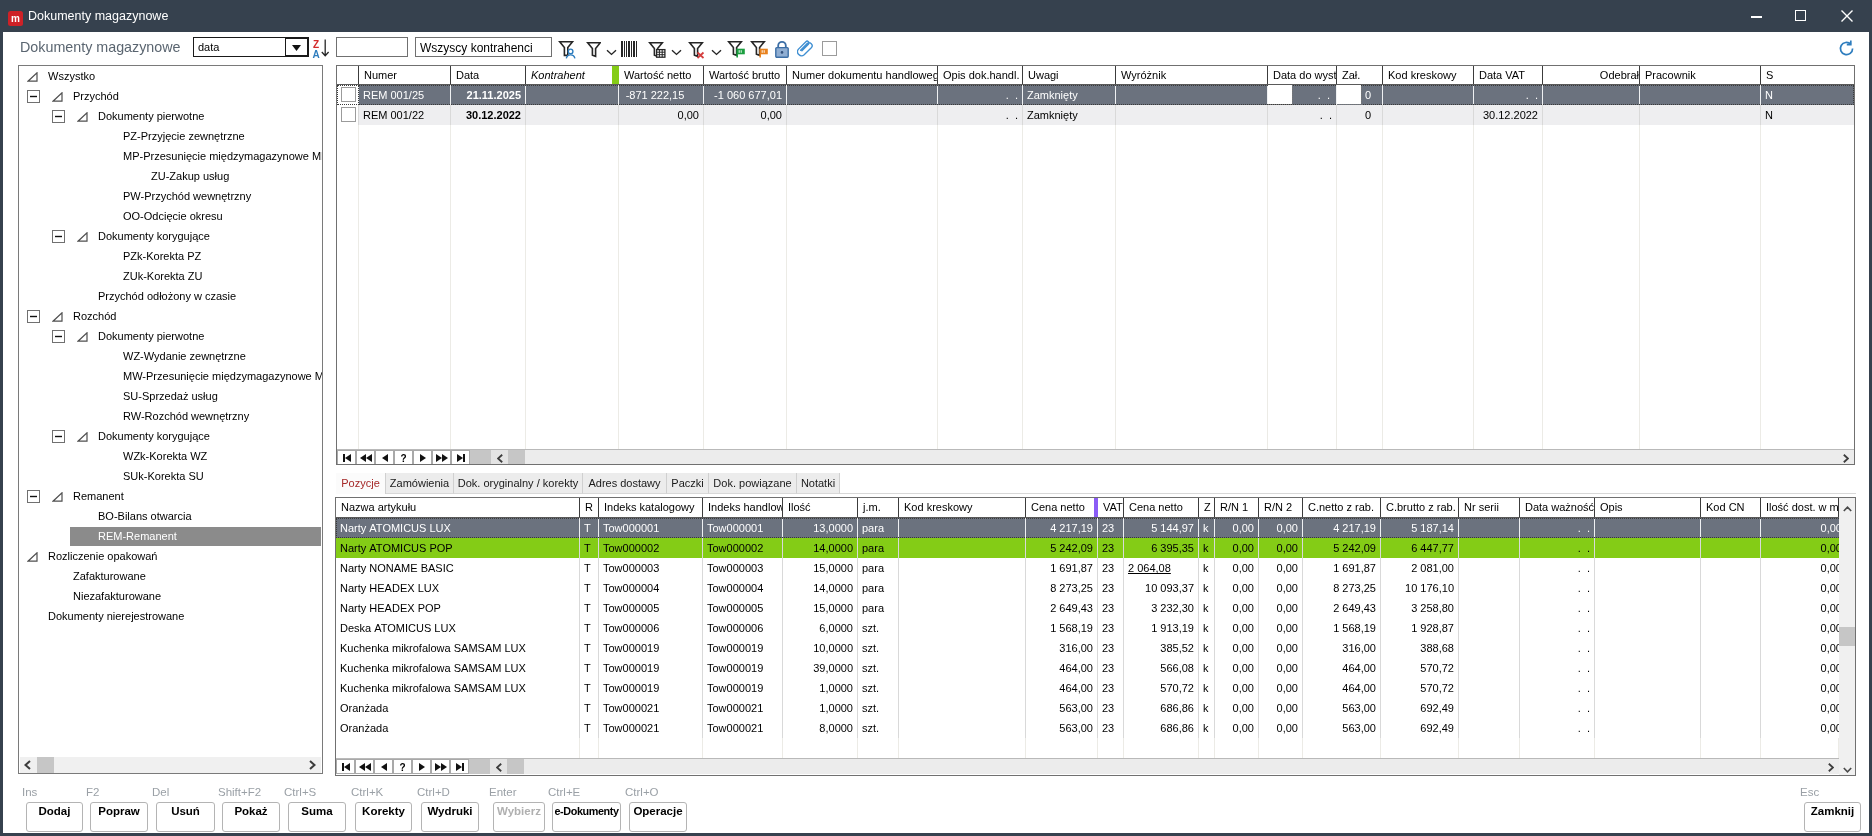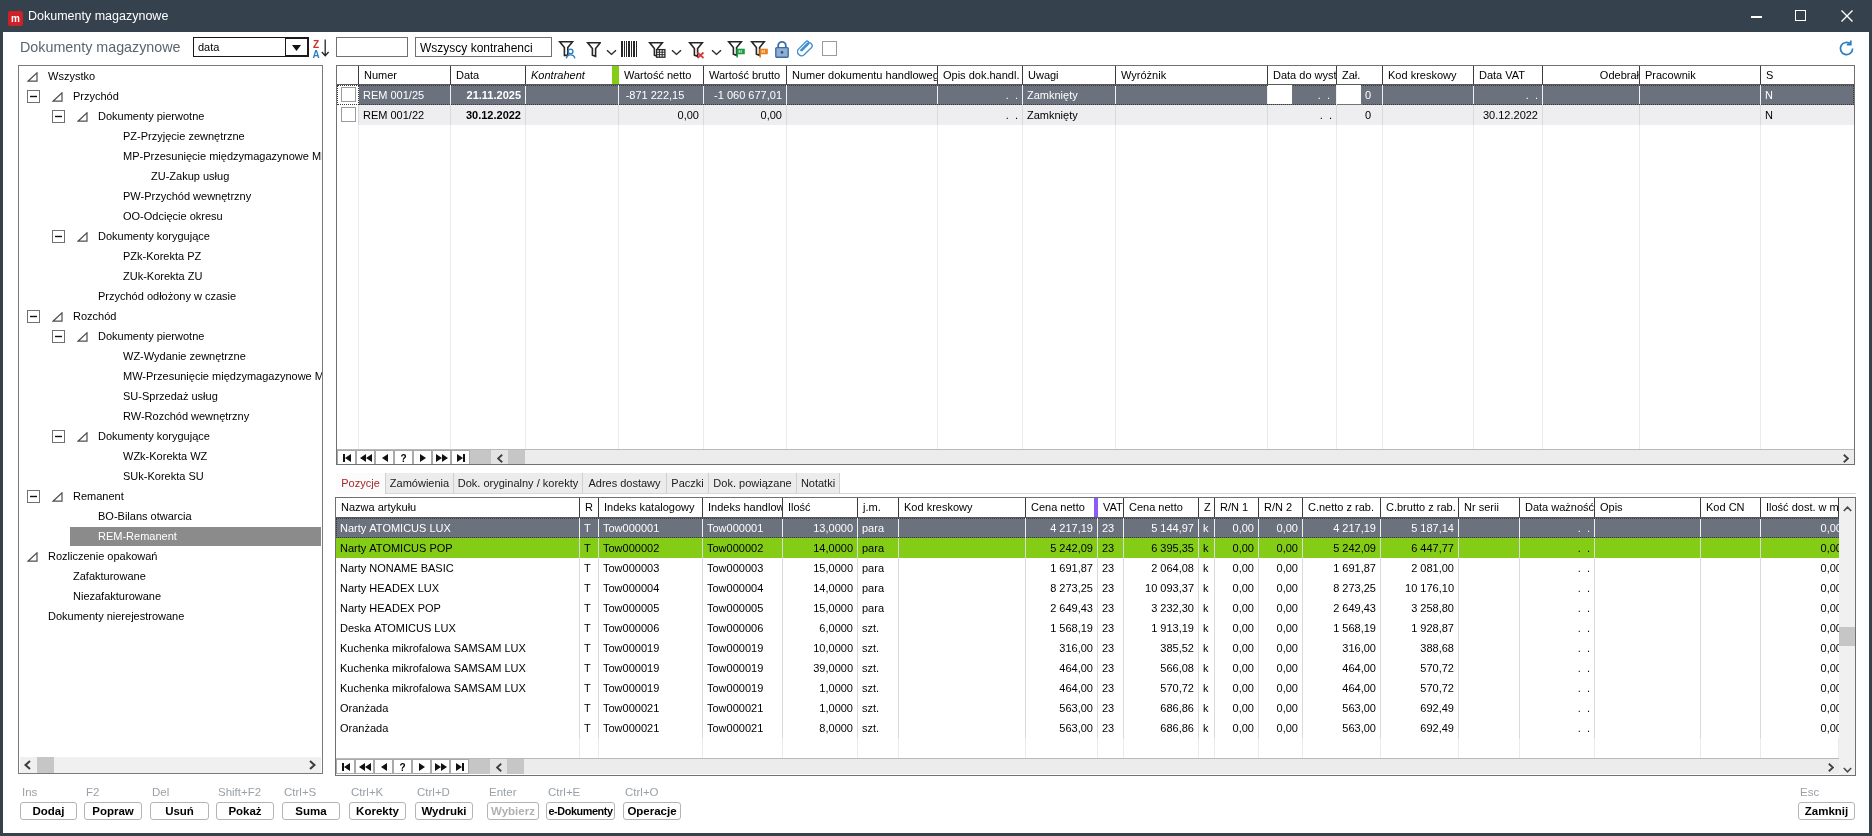--- a/index.html
+++ b/index.html
@@ -19,22 +19,22 @@
 .inputbox { border:1px solid #707070; background:#fff; height:20px; font-size:12px; }
 #combo { left:193px; top:37px; width:116px; height:20px; border:1px solid #1a1a1a; background:#fff; }
 #combo .txt { position:absolute; left:4px; top:3px; }
 #combo .btn { position:absolute; right:0px; top:0px; width:23px; height:18px; border:1px solid #1a1a1a; background:#fff; }
 #combo .btn svg { position:absolute; left:6px; top:6px; }
 .tnode { position:absolute; left:0; width:100%; height:20px; white-space:nowrap; }
 .tnode span { white-space:nowrap; }
 .sbtrack { background:#f0f0f0; }
 .sbthumb { background:#c6c6c6; }
 .shortcut { position:absolute; color:#9aa0a6; font-size:11.5px; }
-.btn2 { position:absolute; height:18px; border:1px solid #b4b4b4; border-radius:3px; background:#fff;
-  font-weight:bold; font-size:11.5px; text-align:center; padding-top:2px; white-space:nowrap; }
+.btn2 { position:absolute; height:30px; border:1px solid #b4b4b4; border-radius:3px; background:#fff;
+  font-weight:bold; font-size:11.5px; text-align:center; padding-top:2px; white-space:nowrap;margin-left:6px; }
 </style>
 </head>
 <body>
 <div id="stage">
   <div class="abs" id="titlebar"></div>
   <div class="abs" id="borderL"></div>
   <div class="abs" id="borderR"></div>
   <div class="abs" id="borderB"></div>
   <div class="abs" id="appicon">
       <span>m</span>
@@ -494,21 +494,21 @@
 <div class="abs" style="left:0; top:60px; width:1521px; height:20px; display:flex; background:#fff; color:#000; ">
 <div style="width:244px; flex-shrink:0; border-right:1px solid #d9d9d9; padding:4px 4px 0 4px; overflow:hidden; white-space:nowrap;">Narty&nbsp;NONAME&nbsp;BASIC</div>
 <div style="width:19px; flex-shrink:0; border-right:1px solid #d9d9d9; padding:4px 4px 0 4px; overflow:hidden; white-space:nowrap;">T</div>
 <div style="width:104px; flex-shrink:0; border-right:1px solid #d9d9d9; padding:4px 4px 0 4px; overflow:hidden; white-space:nowrap;">Tow000003</div>
 <div style="width:80px; flex-shrink:0; border-right:1px solid #d9d9d9; padding:4px 4px 0 4px; overflow:hidden; white-space:nowrap;">Tow000003</div>
 <div style="width:75px; flex-shrink:0; border-right:1px solid #d9d9d9; padding:4px 4px 0 4px; overflow:hidden; white-space:nowrap;text-align:right;">15,0000</div>
 <div style="width:41px; flex-shrink:0; border-right:1px solid #d9d9d9; padding:4px 4px 0 4px; overflow:hidden; white-space:nowrap;">para</div>
 <div style="width:127px; flex-shrink:0; border-right:1px solid #d9d9d9; padding:4px 4px 0 4px; overflow:hidden; white-space:nowrap;"></div>
 <div style="width:72px; flex-shrink:0; border-right:1px solid #d9d9d9; padding:4px 4px 0 4px; overflow:hidden; white-space:nowrap;text-align:right;">1&nbsp;691,87</div>
 <div style="width:26px; flex-shrink:0; border-right:1px solid #d9d9d9; padding:4px 4px 0 4px; overflow:hidden; white-space:nowrap;">23</div>
-<div style="width:75px; flex-shrink:0; border-right:1px solid #d9d9d9; padding:4px 4px 0 4px; overflow:hidden; white-space:nowrap;text-align:right;">2&nbsp;064,08</div>
+<div style="width:75px; flex-shrink:0; border-right:1px solid #d9d9d9; padding:4px 4px 0 4px; overflow:hidden; white-space:nowrap;text-decoration:underline;">2&nbsp;064,08</div>
 <div style="width:16px; flex-shrink:0; border-right:1px solid #d9d9d9; padding:4px 4px 0 4px; overflow:hidden; white-space:nowrap;">k</div>
 <div style="width:44px; flex-shrink:0; border-right:1px solid #d9d9d9; padding:4px 4px 0 4px; overflow:hidden; white-space:nowrap;text-align:right;">0,00</div>
 <div style="width:44px; flex-shrink:0; border-right:1px solid #d9d9d9; padding:4px 4px 0 4px; overflow:hidden; white-space:nowrap;text-align:right;">0,00</div>
 <div style="width:78px; flex-shrink:0; border-right:1px solid #d9d9d9; padding:4px 4px 0 4px; overflow:hidden; white-space:nowrap;text-align:right;">1&nbsp;691,87</div>
 <div style="width:78px; flex-shrink:0; border-right:1px solid #d9d9d9; padding:4px 4px 0 4px; overflow:hidden; white-space:nowrap;text-align:right;">2&nbsp;081,00</div>
 <div style="width:61px; flex-shrink:0; border-right:1px solid #d9d9d9; padding:4px 4px 0 4px; overflow:hidden; white-space:nowrap;"></div>
 <div style="width:75px; flex-shrink:0; border-right:1px solid #d9d9d9; padding:4px 4px 0 4px; overflow:hidden; white-space:nowrap;text-align:right;">.&nbsp;&nbsp;.</div>
 <div style="width:106px; flex-shrink:0; border-right:1px solid #d9d9d9; padding:4px 4px 0 4px; overflow:hidden; white-space:nowrap;"></div>
 <div style="width:60px; flex-shrink:0; border-right:1px solid #d9d9d9; padding:4px 4px 0 4px; overflow:hidden; white-space:nowrap;"></div>
 <div style="width:86px; flex-shrink:0; border-right:1px solid #d9d9d9; padding:4px 4px 0 4px; overflow:hidden; white-space:nowrap;text-align:right;">0,00</div>

